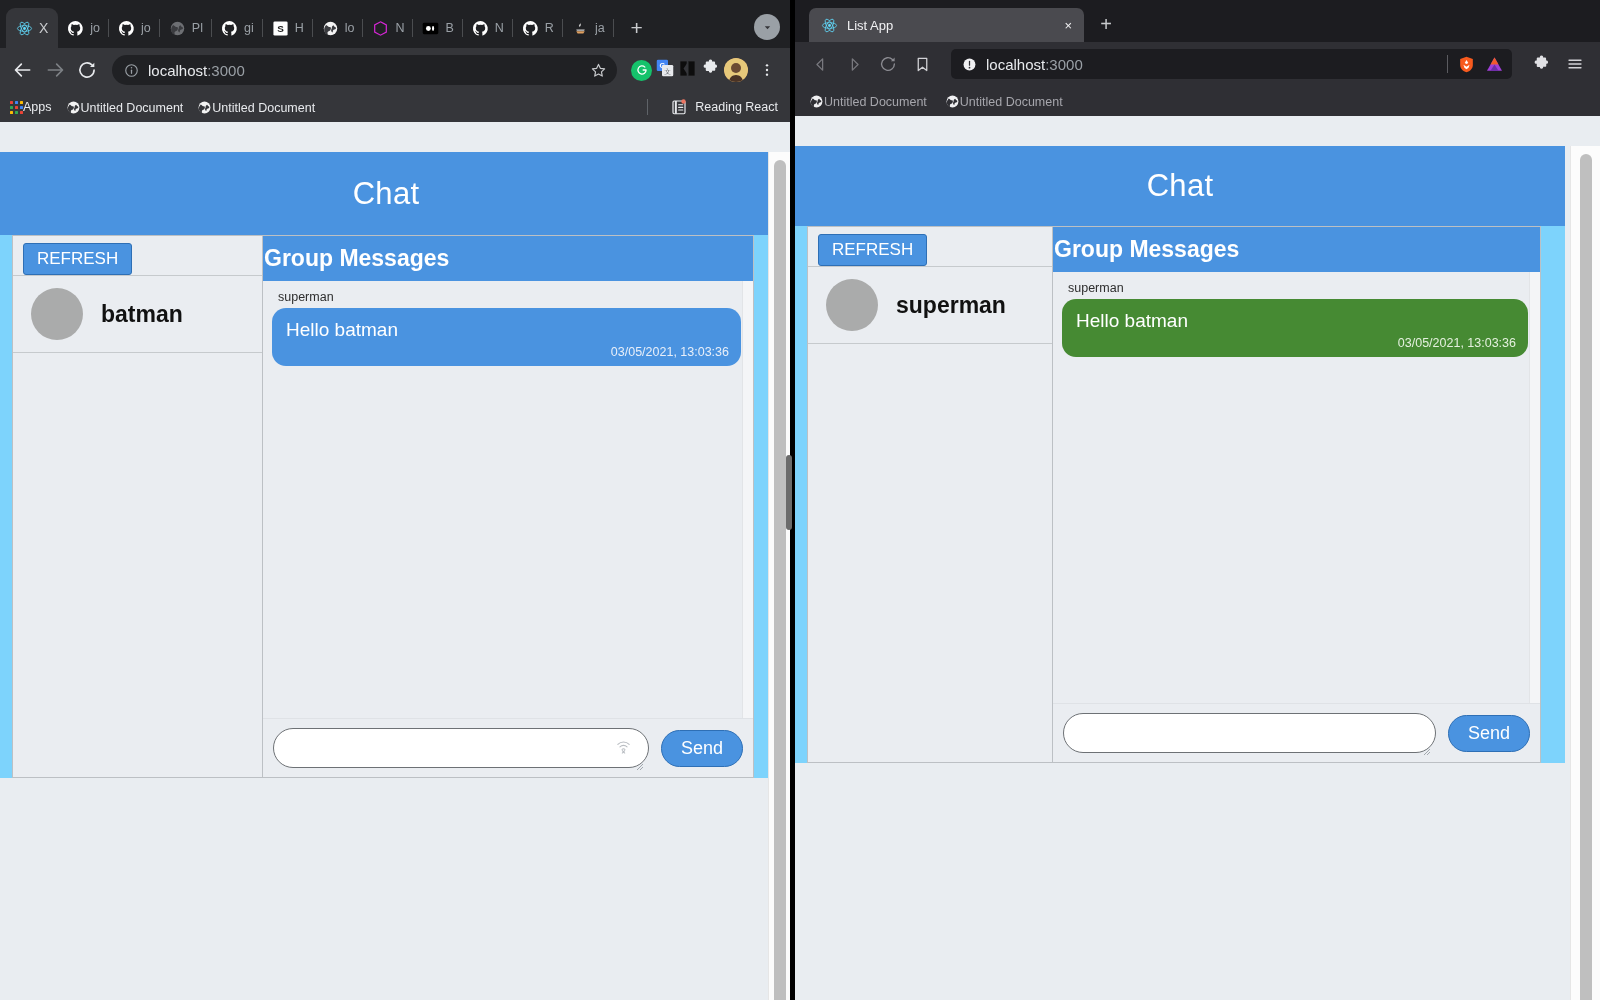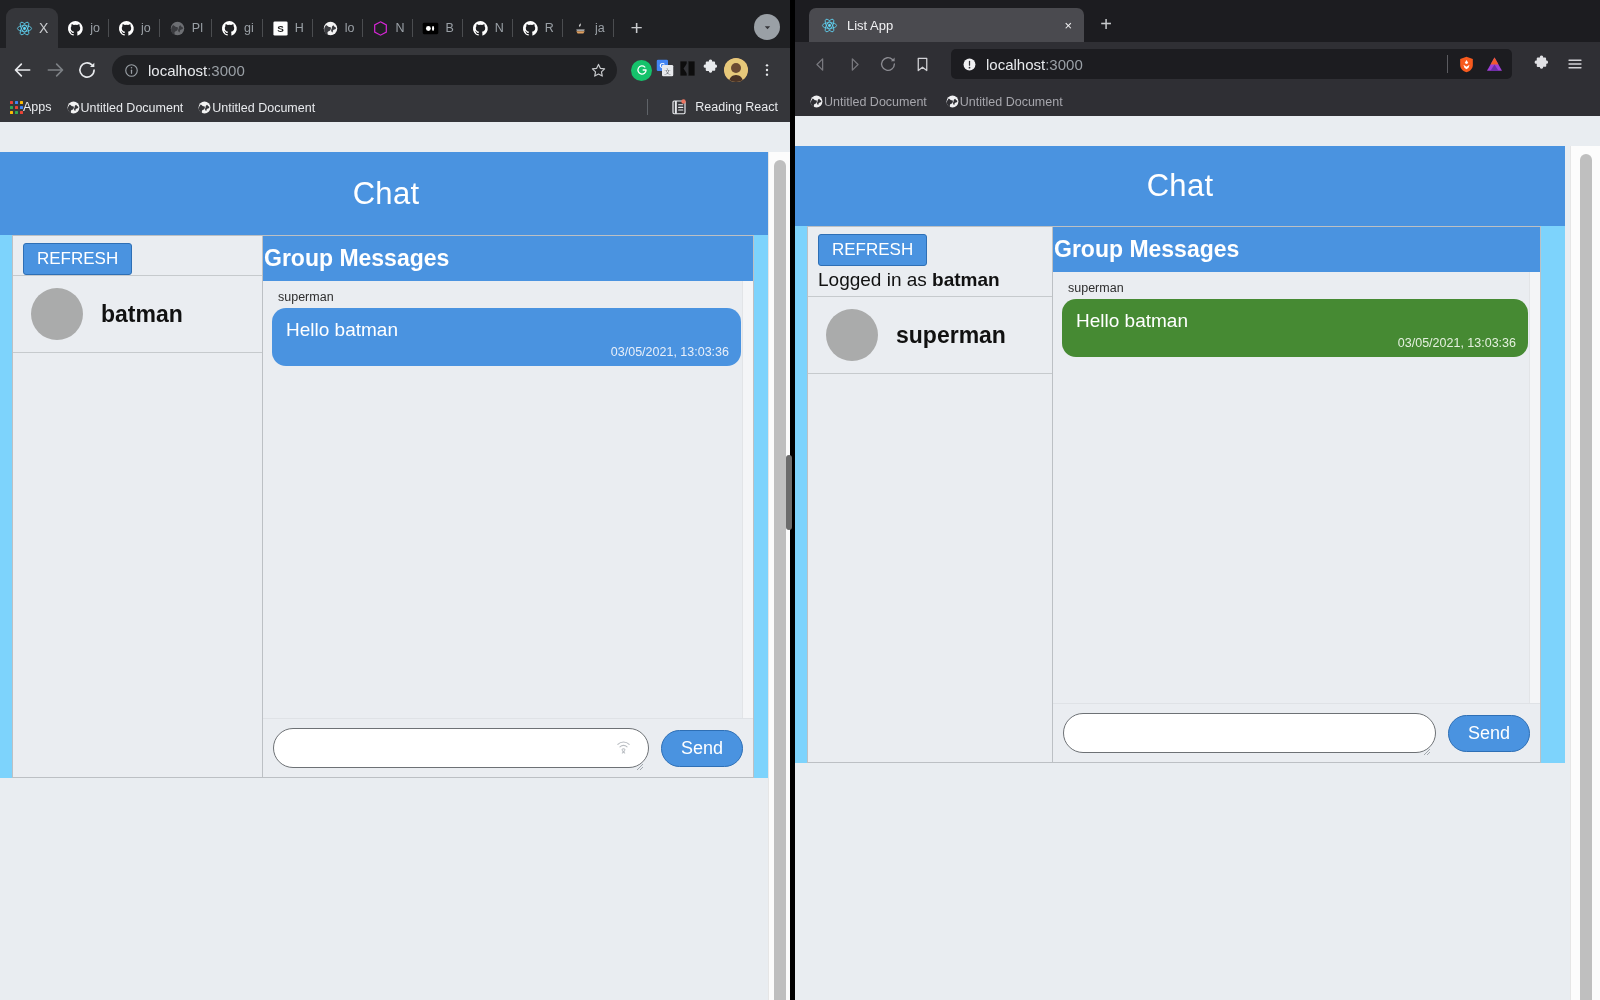--- a/index.html
+++ b/index.html
@@ -571,21 +571,20 @@
 
     <div class="app-viewport" style="height:884px">
 
       <div class="app-header" style="height:80px;line-height:80px;width:770px">Chat</div>
 
       <div class="chat-shell" style="padding:0 12px 0 12px; width:770px">
         <div class="left-pane" style="width:245px;height:537px">
           <div class="refresh-wrap">
             <button class="refresh-btn">REFRESH</button>
           </div>
-          <div class="logged-in"><span>Logged in as </span><b>batman</b></div>
           <div class="user-list">
             <div class="user-row">
               <div class="avatar"></div>
               <div class="user-name">superman</div>
             </div>
           </div>
         </div>
 
         <div class="right-pane" style="width:489px;height:537px">
           <div class="gm-header">Group Messages</div>

